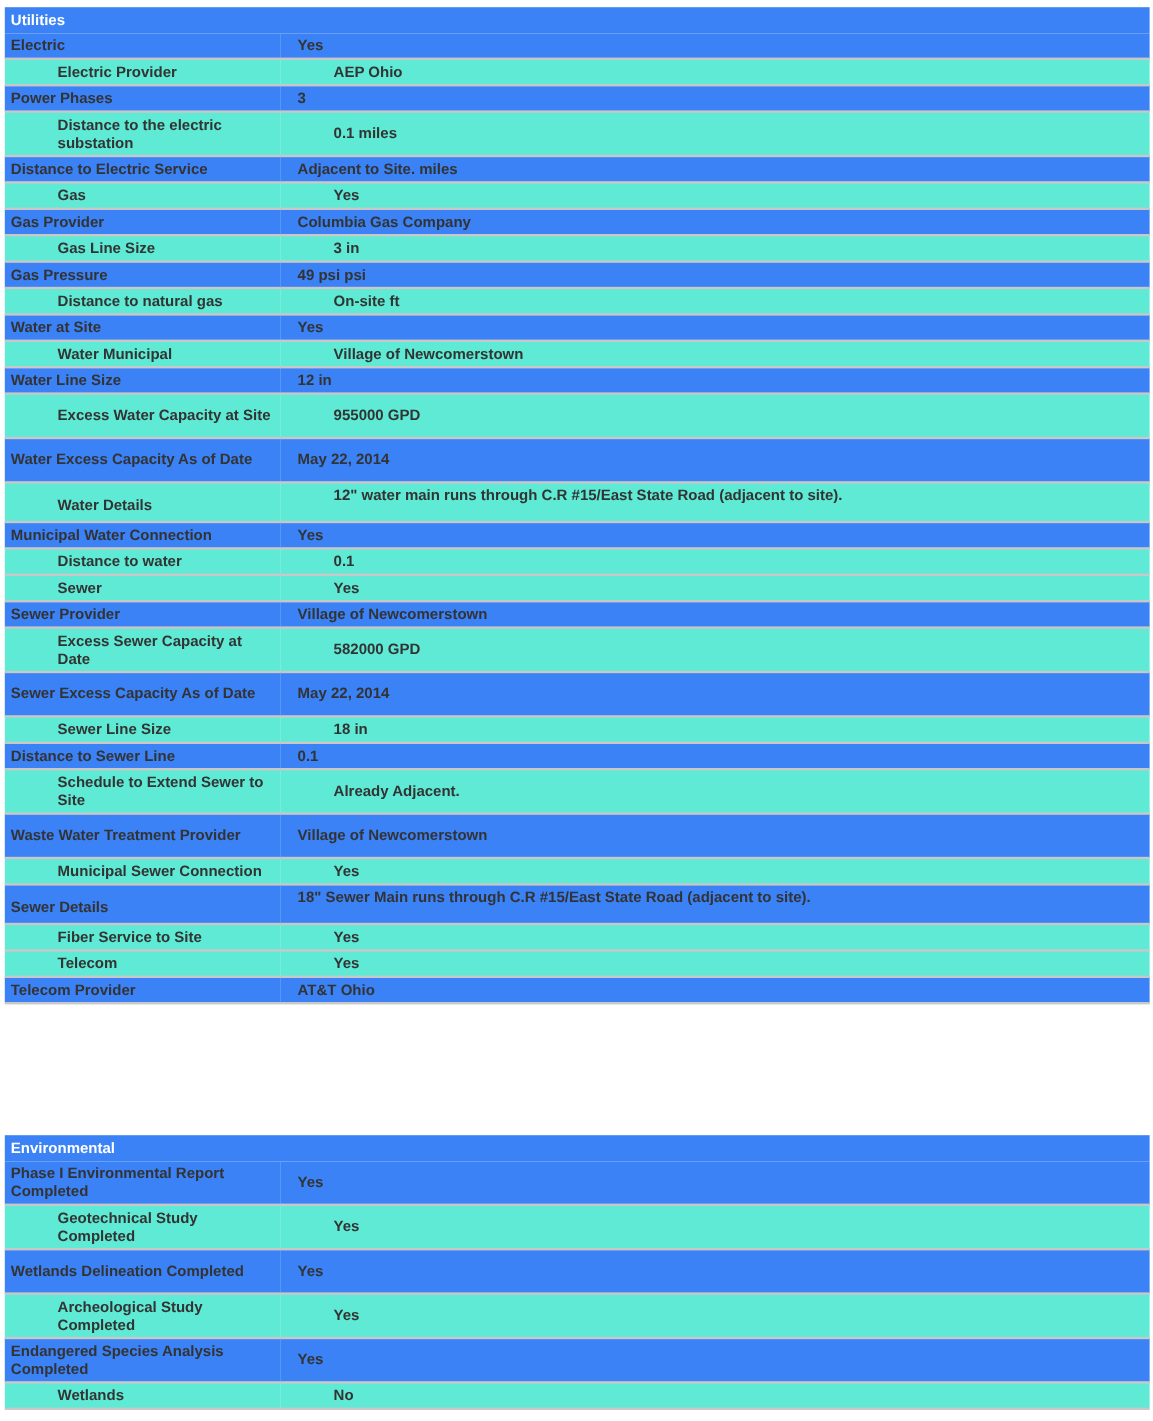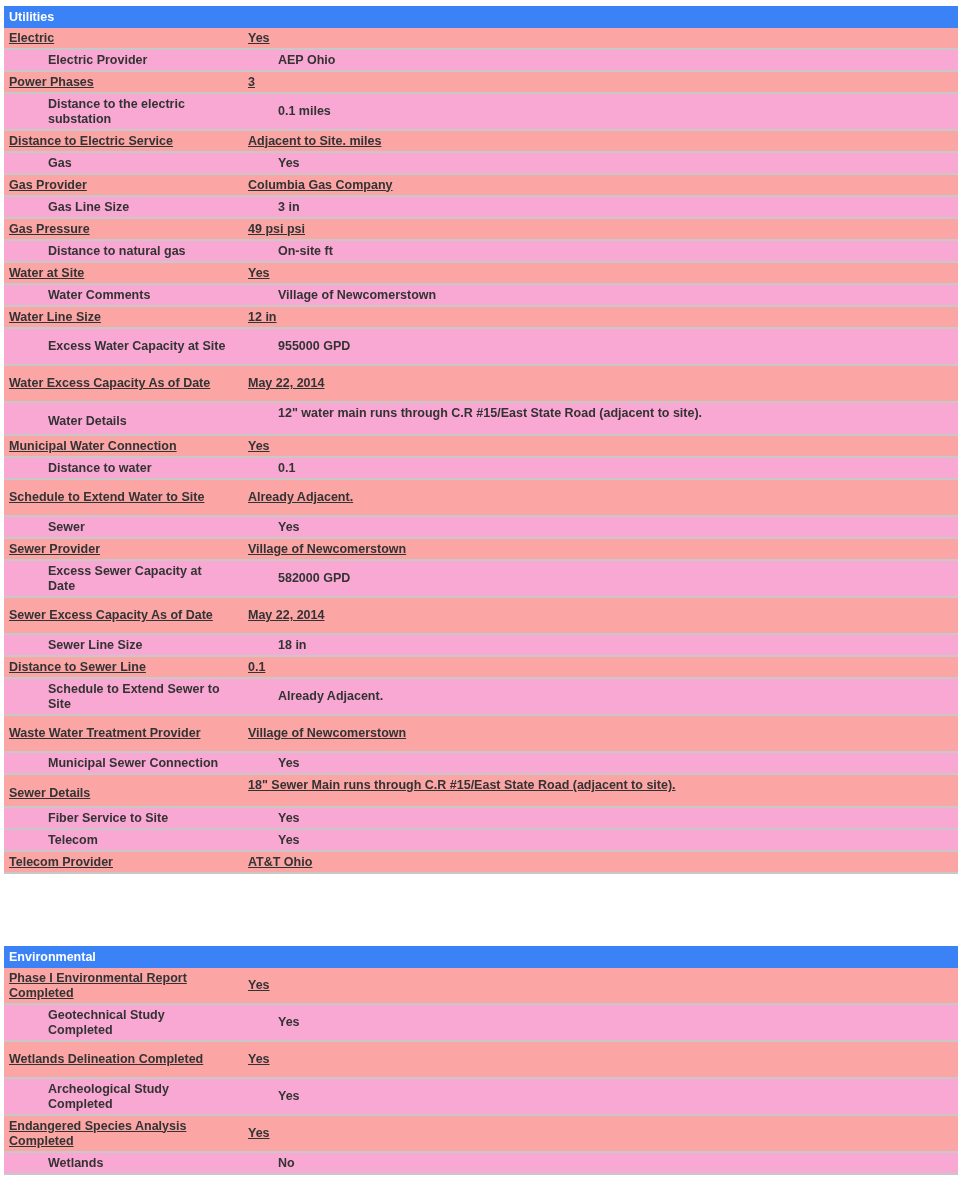--- a/index.html
+++ b/index.html
@@ -21,22 +21,22 @@
     border-bottom: 2px solid #c8c8c8; padding: 0 5px; vertical-align: middle;
     line-height: 15px;
   }
   td.label { width: 181px; height: 20px; }
   td.value { padding-left: 14px; }
   tr.single td { height: 20px; }
   tr.double td { height: 35px; }
   tr.detail td { height: 25px; }
   tr.detail td.value { vertical-align: top; padding-top: 3px; }
   tr.detail td.label { padding-top: 6px; }
-  tr.gray td { background: #f9a8d4; padding-left: 44px; }
-  tr.white td { background: #fca5a5; text-decoration: underline; }
+  tr.gray td { background: #5eead4; padding-left: 44px; }
+  tr.white td { background: #3b82f6; }
 </style>
 </head>
 <body>
 
 <div class="section" id="sec-utilities">
   <div class="section-header">Utilities</div>
   <table>
     <tbody>
       <tr class="single white">
           <td class="label">Electric</td>
@@ -76,21 +76,21 @@
         </tr>
       <tr class="single gray">
           <td class="label">Distance to natural gas</td>
           <td class="value">On-site ft</td>
         </tr>
       <tr class="single white">
           <td class="label">Water at Site</td>
           <td class="value">Yes</td>
         </tr>
       <tr class="single gray">
-          <td class="label">Water Comments</td>
+          <td class="label">Water Municipal</td>
           <td class="value">Village of Newcomerstown</td>
         </tr>
       <tr class="single white">
           <td class="label">Water Line Size</td>
           <td class="value">12 in</td>
         </tr>
       <tr class="double gray">
           <td class="label">Excess Water Capacity at Site</td>
           <td class="value">955000 GPD</td>
         </tr>
@@ -102,24 +102,20 @@
           <td class="label">Water Details</td>
           <td class="value">12" water main runs through C.R #15/East State Road (adjacent to site).</td>
         </tr>
       <tr class="single white">
           <td class="label">Municipal Water Connection</td>
           <td class="value">Yes</td>
         </tr>
       <tr class="single gray">
           <td class="label">Distance to water</td>
           <td class="value">0.1</td>
-        </tr>
-      <tr class="double white">
-          <td class="label">Schedule to Extend Water to Site</td>
-          <td class="value">Already Adjacent.</td>
         </tr>
       <tr class="single gray">
           <td class="label">Sewer</td>
           <td class="value">Yes</td>
         </tr>
       <tr class="single white">
           <td class="label">Sewer Provider</td>
           <td class="value">Village of Newcomerstown</td>
         </tr>
       <tr class="double gray">

